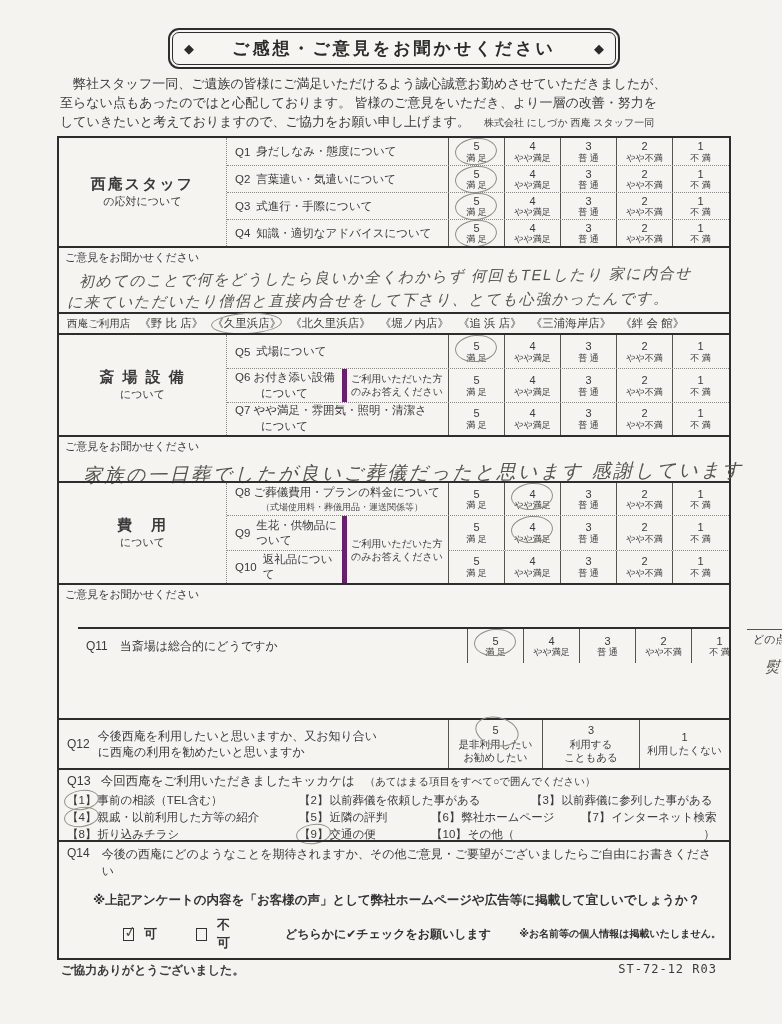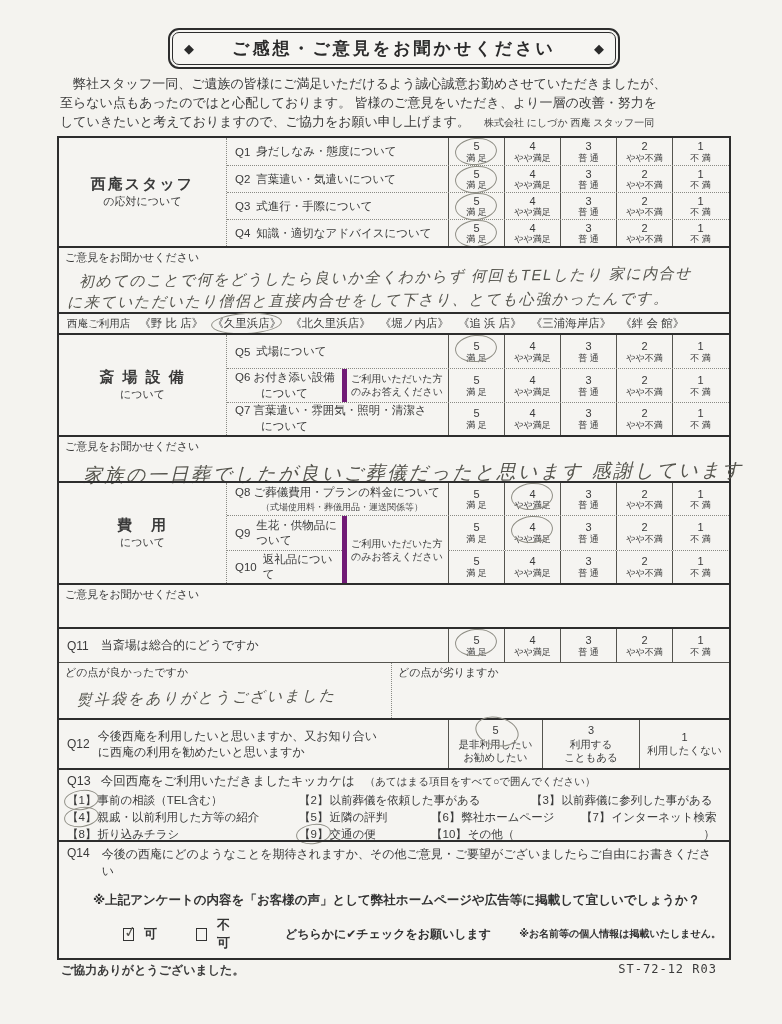--- a/index.html
+++ b/index.html
@@ -337,21 +337,21 @@
                 <div class="rlab">やや不満</div>
               </div>
               <div class="rcell">
                 <div class="rnum">1</div>
                 <div class="rlab">不 満</div>
               </div>
             </div>
         </div>
         <div class="qrow h34">
           <div class="qcell wq two">
-            <span><span class="qno">Q7</span> <span>言葉遣い・雰囲気・照明・清潔さ</span></span>
+            <span><span class="qno">Q7</span> <span>やや満足・雰囲気・照明・清潔さ</span></span>
             <span class="l2">について</span>
           </div>
           <div class="rrow">
               <div class="rcell">
                 <div class="rnum">5</div>
                 <div class="rlab">満 足</div>
               </div>
               <div class="rcell">
                 <div class="rnum">4</div>
                 <div class="rlab">やや満足</div>
@@ -474,21 +474,21 @@
               </div>
           </div>
         </div>
       </div>
     </div>
 
     <div class="sec cmt h44">
       <div class="cmt-prompt">ご意見をお聞かせください</div>
     </div>
 
-    <div class="sec h91" style="flex-direction:column;">
+    <div class="sec h91" style="flex-direction:row;margin-left:19px;">
       <div class="q11row1">
         <div class="q11q">
             <span class="qno">Q11</span>
             <span>当斎場は総合的にどうですか</span>
           </div>
         <div class="rrow">
             <div class="rcell circled">
               <div class="rnum">5</div>
               <div class="rlab">満 足</div>
             </div>

